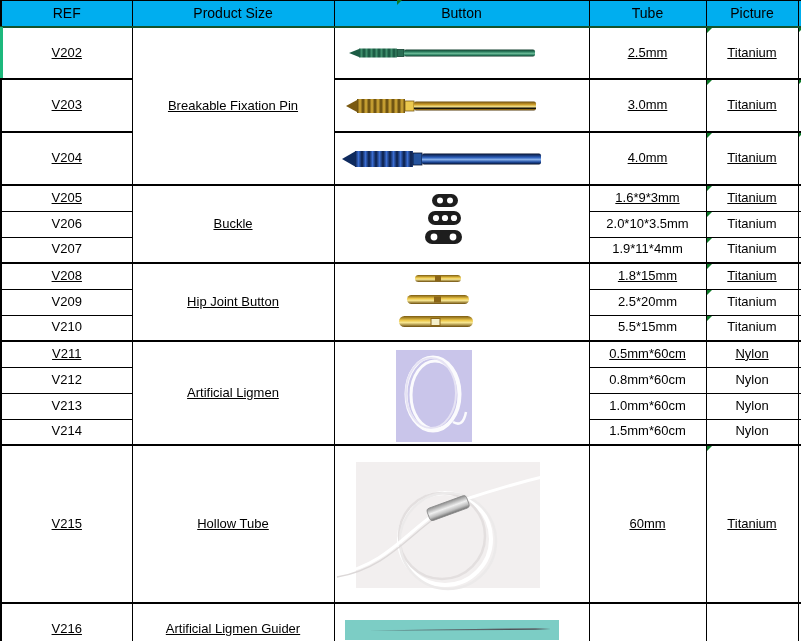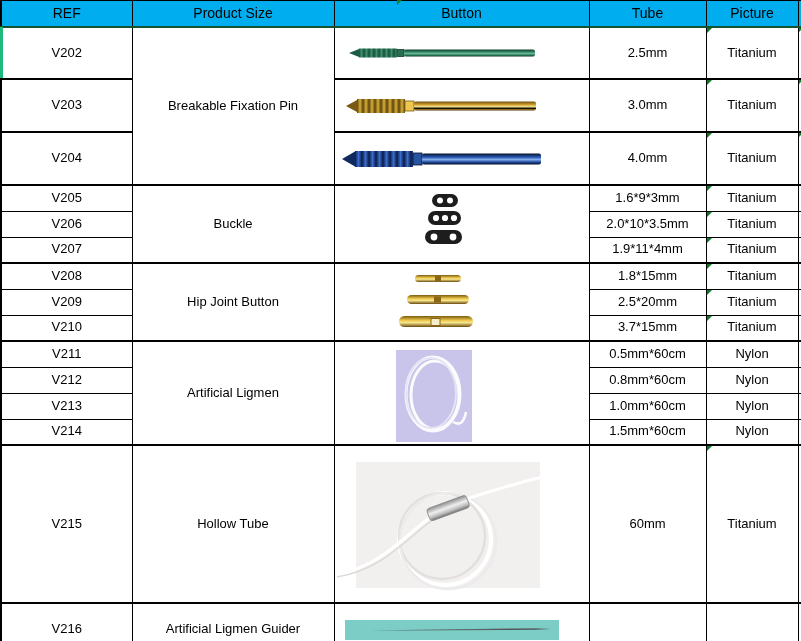--- a/index.html
+++ b/index.html
@@ -2,21 +2,21 @@
 <html style="--header-bg: #00aeef; --border: #000000; --error-triangle: #0d7a28; --left-accent: #1db87c; --ligmen-photo-bg: #c9c5ea; --tube-photo-bg: #f2efef; --guider-photo-bg: #7ccdc5;"><head>
 <meta charset="utf-8">
 <style>
   html,body{margin:0;padding:0;background:#fff;}
   body{width:801px;height:641px;position:relative;font-family:"Liberation Sans",sans-serif;color:#000;}
   table{border-collapse:collapse;table-layout:fixed;width:801px;
         border-left:2px solid #000;border-top:1px solid #0a1430;border-bottom:2px solid #000;border-right:none;}
   td,th{border:1px solid #000;padding:0;text-align:center;vertical-align:middle;overflow:hidden;
         font-size:13px;font-weight:normal;line-height:1.15;background:#fff;position:relative;}
   th{background:var(--header-bg,#00aeef);font-size:14px;height:25px;border-bottom:2px solid #14532d;}
-  tr.gsep td{border-top-width:2px;}
+  tr.gsep td{border-top-width:2px;text-decoration:underline;}
   td.sliver,th.sliver{border-right:none;}
   th.sliver{border-left:1px solid #000;}
   tr.h52{height:52px;} tr.h53{height:53px;padding-left:16px;} tr.h26{height:26px;} tr.h158{height:158px;} tr.h36{height:52px;}
   td.pic{padding:0;}
   td.pic svg{display:block;}
   .tri::before{content:"";position:absolute;top:0;left:0;width:0;height:0;
     border-top:5px solid var(--error-triangle,#0d7a28);border-right:5px solid transparent;}
   .tri-sm::before{content:"";position:absolute;top:0;left:0;width:0;height:0;
     border-top:4px solid var(--error-triangle,#0d7a28);border-right:4px solid transparent;}
   #left-accent{position:absolute;left:0;top:27px;width:3px;height:51px;background:var(--left-accent,#1db87c);}
@@ -194,21 +194,21 @@
       <td class="sliver"></td>
     </tr>
     <tr class="h26">
       <td>V209</td>
       <td>2.5*20mm</td>
       <td class="tri">Titanium</td>
       <td class="sliver"></td>
     </tr>
     <tr class="h26">
       <td>V210</td>
-      <td>3.7*15mm</td>
+      <td>5.5*15mm</td>
       <td class="tri">Titanium</td>
       <td class="sliver"></td>
     </tr>
 
     <tr class="h26 gsep">
       <td>V211</td>
       <td rowspan="4">Artificial Ligmen</td>
       <td rowspan="4" class="pic">
         <svg width="253" height="102" viewBox="0 0 253 102">
           <rect x="61" y="8" width="76" height="92" fill="var(--ligmen-photo-bg,#c9c5ea)"></rect>

